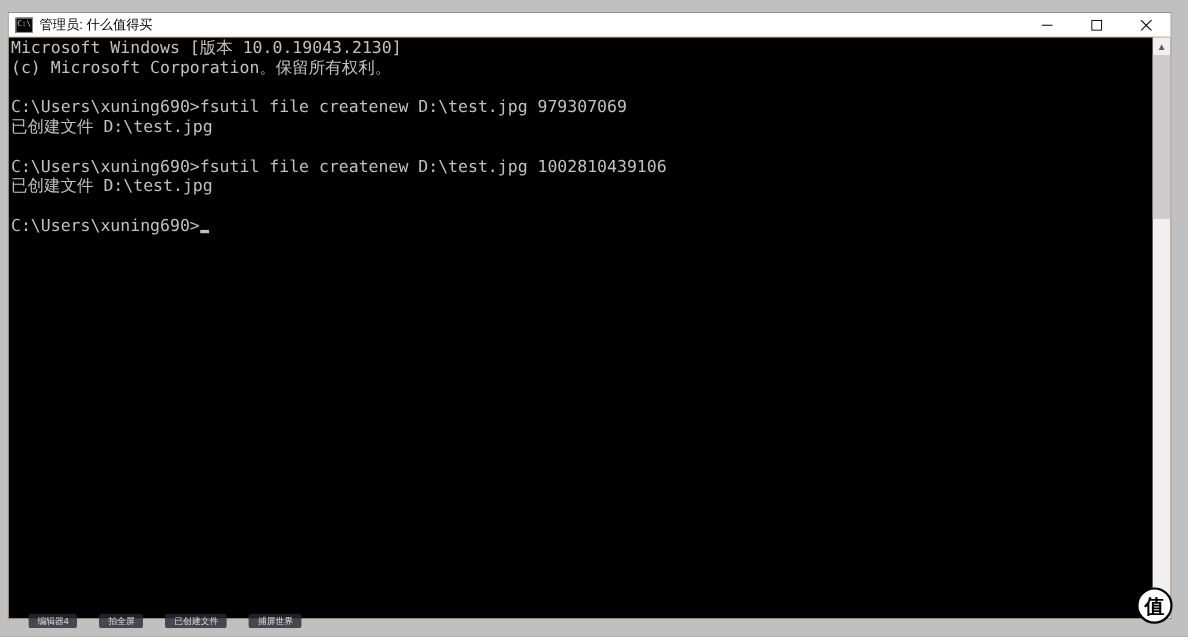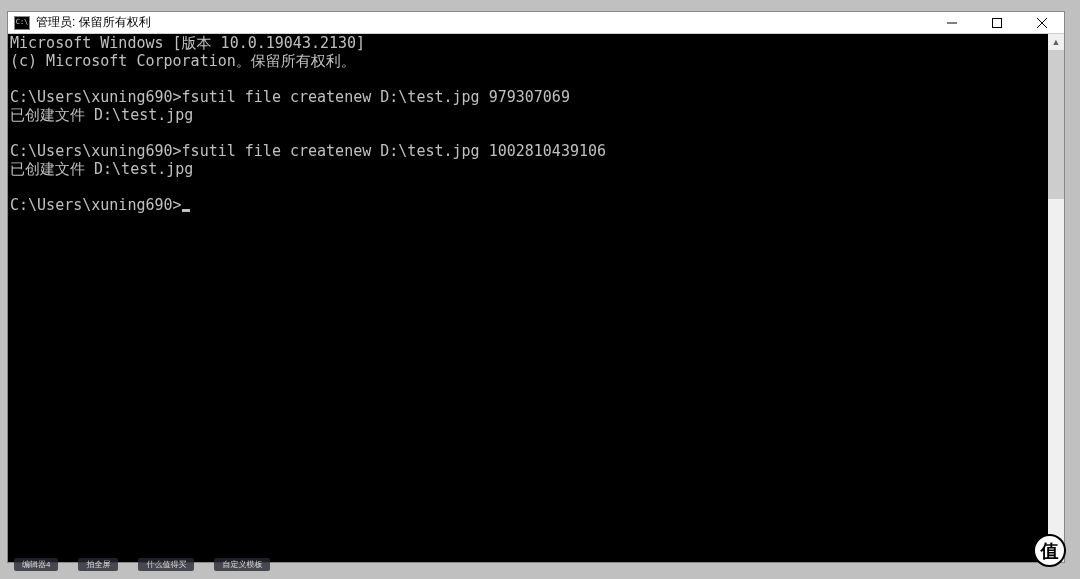--- a/index.html
+++ b/index.html
@@ -163,49 +163,49 @@
       letter-spacing: 1px;
     }
     .taskbar-hint {
       position: absolute;
       bottom: 0;
       left: 0;
       right: 0;
       height: 30px;
       display: flex;
       gap: 20px;
-      padding-left: 14px;
+      padding-left: 26px;
       font-size: 8px;
       color: #ddd;
       align-items: center;
       z-index: 1;
       text-align: right;
     }
     .taskbar-item {
       background: rgba(40,40,50,0.8);
       padding: 1px 8px;
       border-radius: 2px;
     }
   </style>
 </head>
 <body>
 
 <div class="taskbar-hint">
   <span class="taskbar-item">编辑器4</span>
   <span class="taskbar-item">拍全屏</span>
-  <span class="taskbar-item">什么值得买</span>
-  <span class="taskbar-item">自定义模板</span>
+  <span class="taskbar-item">已创建文件</span>
+  <span class="taskbar-item">捕屏世界</span>
 </div>
 
 <div class="window">
   <div class="titlebar">
     <div class="titlebar-icon">
       <span class="titlebar-icon-inner">C:\</span>
     </div>
-    <div class="titlebar-text">管理员: 保留所有权利</div>
+    <div class="titlebar-text">管理员: 什么值得买</div>
     <div class="window-controls">
       <button class="win-btn">
         <svg viewBox="0 0 10 10">
             <line x1="0" y1="5" x2="10" y2="5" stroke="#000" stroke-width="1"></line>
           </svg>
       </button>
       <button class="win-btn">
         <svg viewBox="0 0 10 10">
             <rect x="0.5" y="0.5" width="9" height="9" fill="none" stroke="#000" stroke-width="1"></rect>
           </svg>

